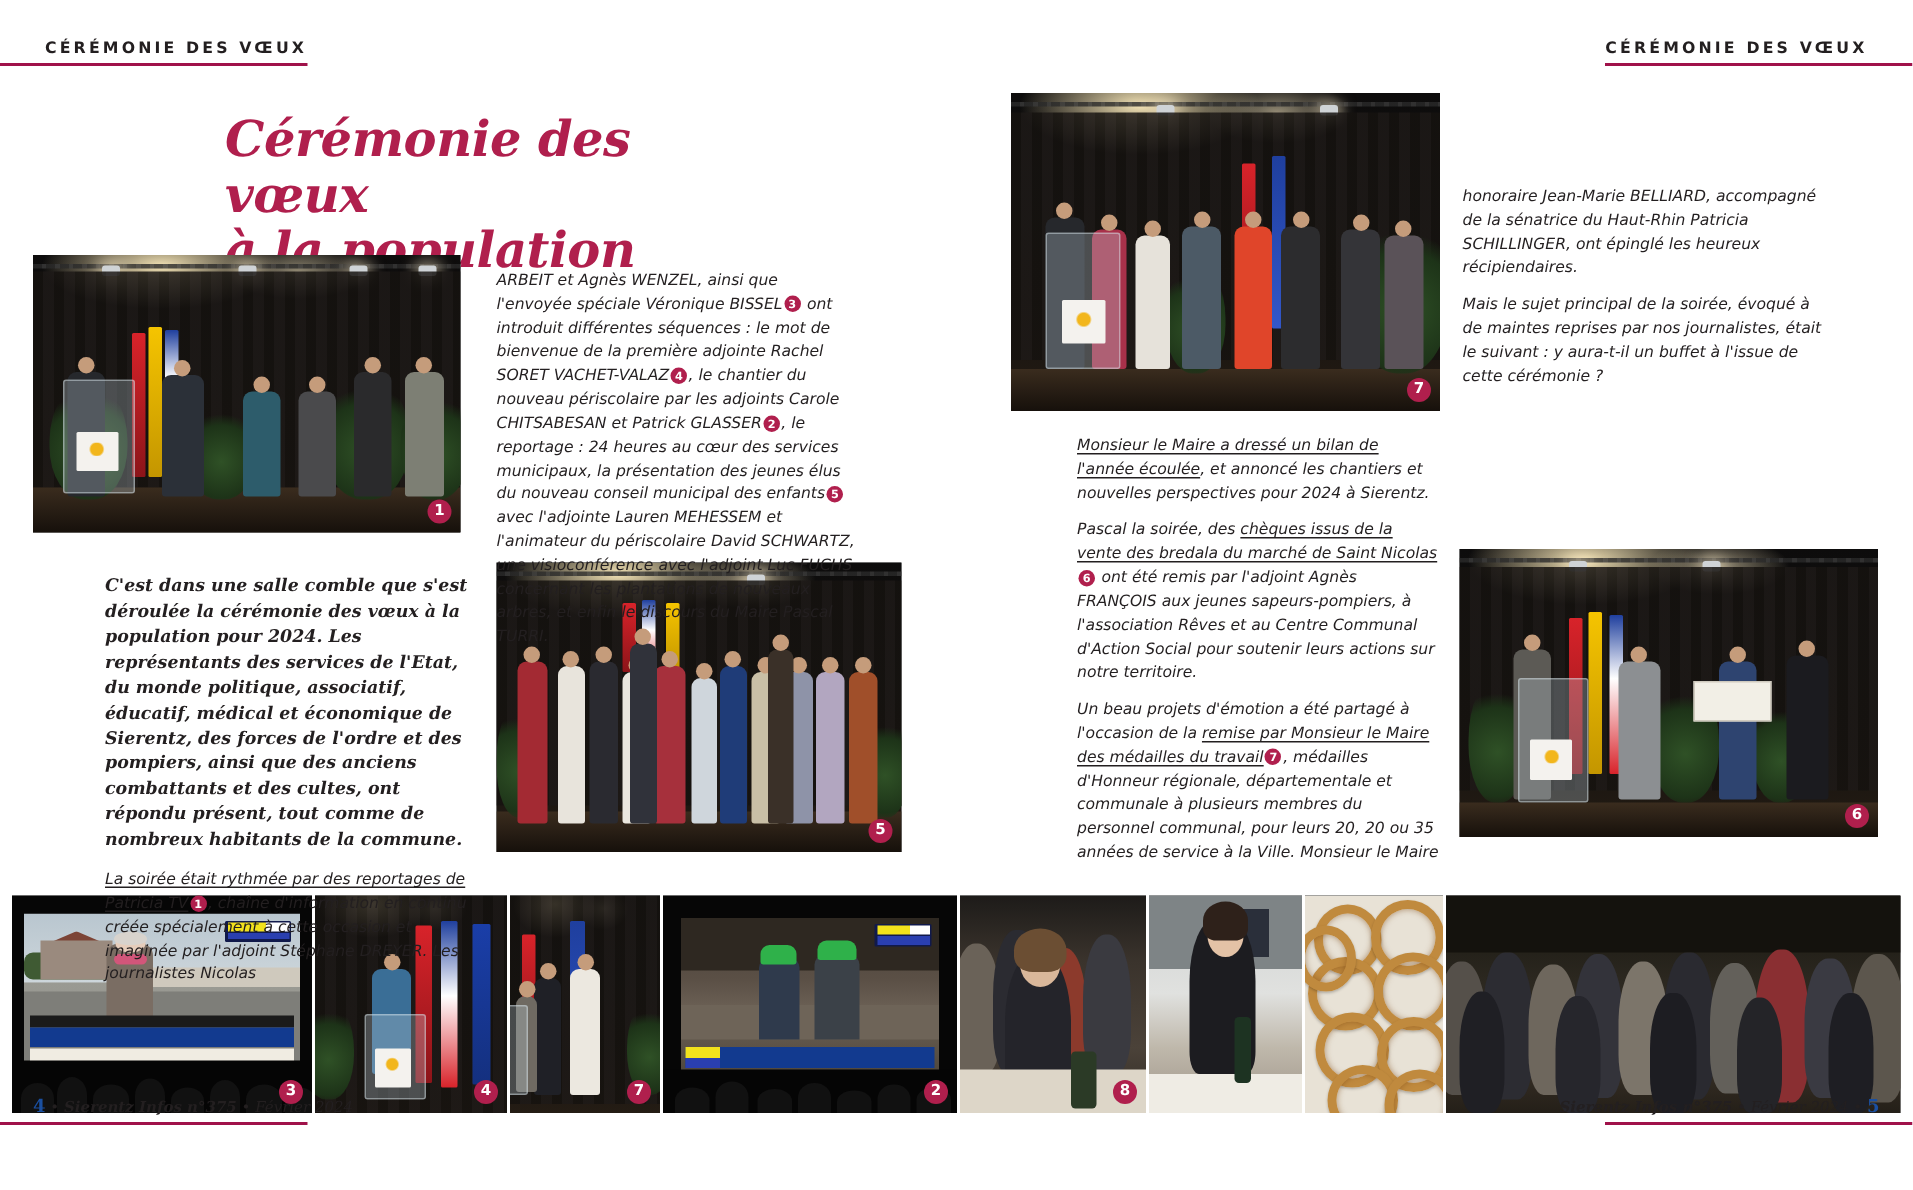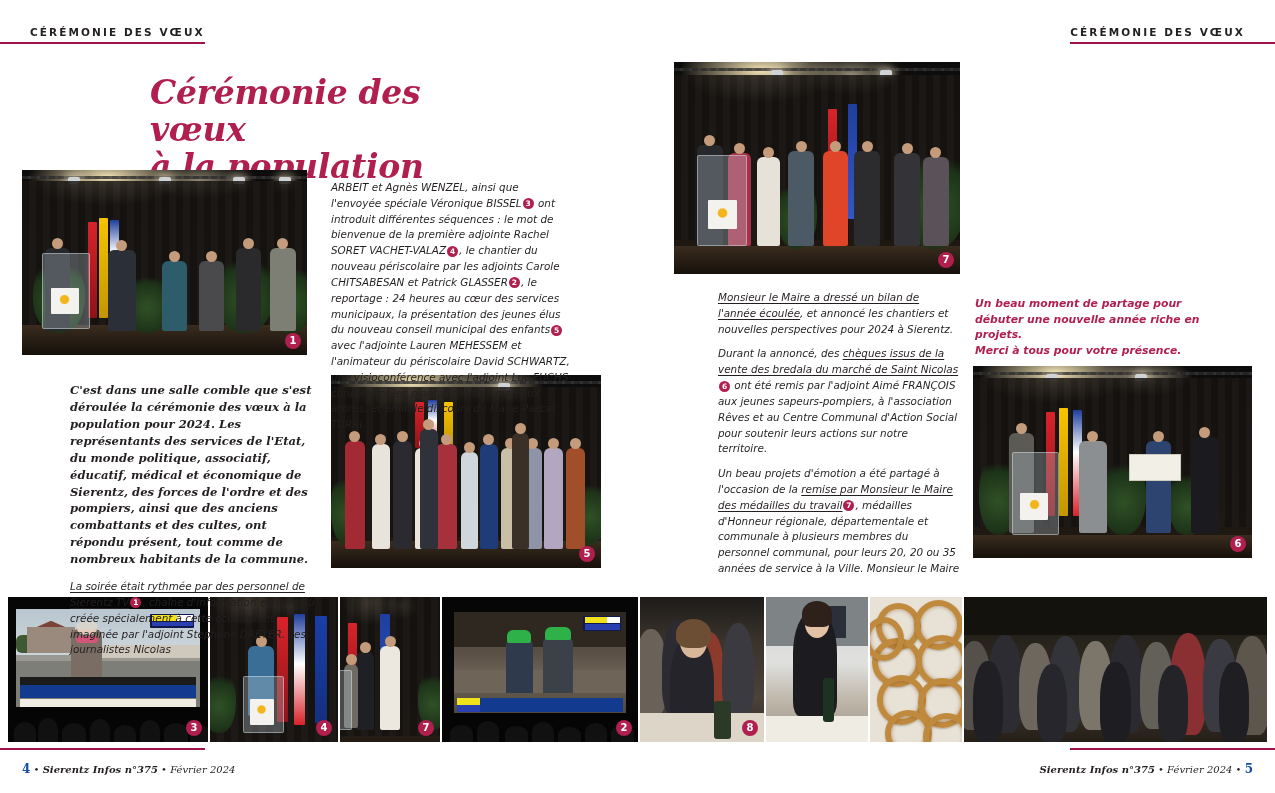--- a/index.html
+++ b/index.html
@@ -178,21 +178,21 @@
     border:6px solid #c08a3e;
     box-shadow:inset 0 0 4px rgba(120,70,20,.55), 0 1px 2px rgba(0,0,0,.25);}
 
   
   .footrule{position:absolute;height:1.6px;background:#a0124a;top:748px;}
   .footrule.left{left:0;width:205px;}
   .footrule.right{right:0;width:205px;}
   .footer{
     position:absolute;top:730px;
     font-family:"DejaVu Serif", serif;
-    font-size:10px;color:#231f20;white-space:nowrap;margin-top:32px;
+    font-size:10px;color:#231f20;white-space:nowrap;
   }
   .footer.left{left:22px;}
   .footer.right{right:22px;}
   .pageno{color:#1a4fa0;font-weight:700;font-size:12px;}
   .fbold{font-weight:700;font-style:italic;}
   .fital{font-style:italic;}
 </style>
 </head>
 <body>
 
@@ -476,39 +476,39 @@
       <div class="blob" style="left:24%;top:46%;width:10%;height:54%;background:#26262c;"></div>
       <div class="blob" style="left:45%;top:45%;width:10%;height:55%;background:#1d1d22;"></div>
       <div class="blob" style="left:64%;top:47%;width:10%;height:53%;background:#242428;"></div>
       <div class="blob" style="left:84%;top:45%;width:10%;height:55%;background:#1e1e23;"></div>
     </div>
   </div>
 
   <div class="col" style="left:70px;top:382px;width:248px;">
     <div class="lead">C'est dans une salle comble que s'est déroulée la cérémonie des vœux à la population pour 2024. Les représentants des services de l'Etat, du monde politique, associatif, éducatif, médical et économique de Sierentz, des forces de l'ordre et des pompiers, ainsi que des anciens combattants et des cultes, ont répondu présent, tout comme de nombreux habitants de la commune.</div>
     <div class="bodytext">
-      <p><u class="link">La soirée était rythmée par des personnel de Sierentz TV</u><span class="badge">1</span><span>, chaîne d'information en continu créée spécialement à cette occasion et imaginée par l'adjoint Stéphane DREYER. Les journalistes Nicolas</span></p>
+      <p><u class="link">La soirée était rythmée par des reportages de Patricia TV</u><span class="badge">1</span><span>, chaîne d'information en continu créée spécialement à cette occasion et imaginée par l'adjoint Stéphane DREYER. Les journalistes Nicolas</span></p>
     </div>
   </div>
 
   <div class="col bodytext" style="left:331px;top:180px;width:240px;">
     <p><span>ARBEIT et Agnès WENZEL, ainsi que l'envoyée spéciale Véronique BISSEL</span><span class="badge">3</span><span> ont introduit différentes séquences : le mot de bienvenue de la première adjointe Rachel SORET VACHET-VALAZ</span><span class="badge">4</span><span>, le chantier du nouveau périscolaire par les adjoints Carole CHITSABESAN et Patrick GLASSER</span><span class="badge">2</span><span>, le reportage : 24 heures au cœur des services municipaux, la présentation des jeunes élus du nouveau conseil municipal des enfants</span><span class="badge">5</span><span> avec l'adjointe Lauren MEHESSEM et l'animateur du périscolaire David SCHWARTZ, une visioconférence avec l'adjoint Luc FUCHS concernant les plantations de nouveaux arbres, et enfin le discours du Maire Pascal TURRI.</span></p>
   </div>
 
   <div class="col bodytext" style="left:718px;top:290px;width:242px;">
     <p><u class="link">Monsieur le Maire a dressé un bilan de l'année écoulée</u><span>, et annoncé les chantiers et nouvelles perspectives pour 2024 à Sierentz.</span></p>
-    <p><span>Durant la annoncé, des </span><u class="link">chèques issus de la vente des bredala du marché de Saint Nicolas</u><span class="badge">6</span><span> ont été remis par l'adjoint Aimé FRANÇOIS aux jeunes sapeurs-pompiers, à l'association Rêves et au Centre Communal d'Action Social pour soutenir leurs actions sur notre territoire.</span></p>
+    <p><span>Pascal la soirée, des </span><u class="link">chèques issus de la vente des bredala du marché de Saint Nicolas</u><span class="badge">6</span><span> ont été remis par l'adjoint Agnès FRANÇOIS aux jeunes sapeurs-pompiers, à l'association Rêves et au Centre Communal d'Action Social pour soutenir leurs actions sur notre territoire.</span></p>
     <p><span>Un beau projets d'émotion a été partagé à l'occasion de la </span><u class="link">remise par Monsieur le Maire des médailles du travail</u><span class="badge">7</span><span>, médailles d'Honneur régionale, départementale et communale à plusieurs membres du personnel communal, pour leurs 20, 20 ou 35 années de service à la Ville. Monsieur le Maire</span></p>
   </div>
 
   <div class="col bodytext" style="left:975px;top:124px;width:240px;">
-  </div>
-
-  <div class="accent-bold" style="position:absolute;left:975px;top:296px;width:245px;white-space:pre-line;line-height:1.45;">Un beau moment de partage pour débuter une nouvelle année riche en projets.
-Merci à tous pour votre présence.</div>
+    <p>honoraire Jean-Marie BELLIARD, accompagné de la sénatrice du Haut-Rhin Patricia SCHILLINGER, ont épinglé les heureux récipiendaires.</p>
+    <p>Mais le sujet principal de la soirée, évoqué à de maintes reprises par nos journalistes, était le suivant : y aura-t-il un buffet à l'issue de cette cérémonie ?</p>
+  </div>
+
 
   <div class="footrule left"></div>
   <div class="footrule right"></div>
 
   <div class="footer left">
     <span class="pageno">4</span><span> • </span><span class="fbold">Sierentz Infos n°375</span><span> • </span><span class="fital">Février 2024</span>
   </div>
 
   <div class="footer right">
     <span class="fbold">Sierentz Infos n°375</span><span> • </span><span class="fital">Février 2024</span><span> • </span><span class="pageno">5</span>

